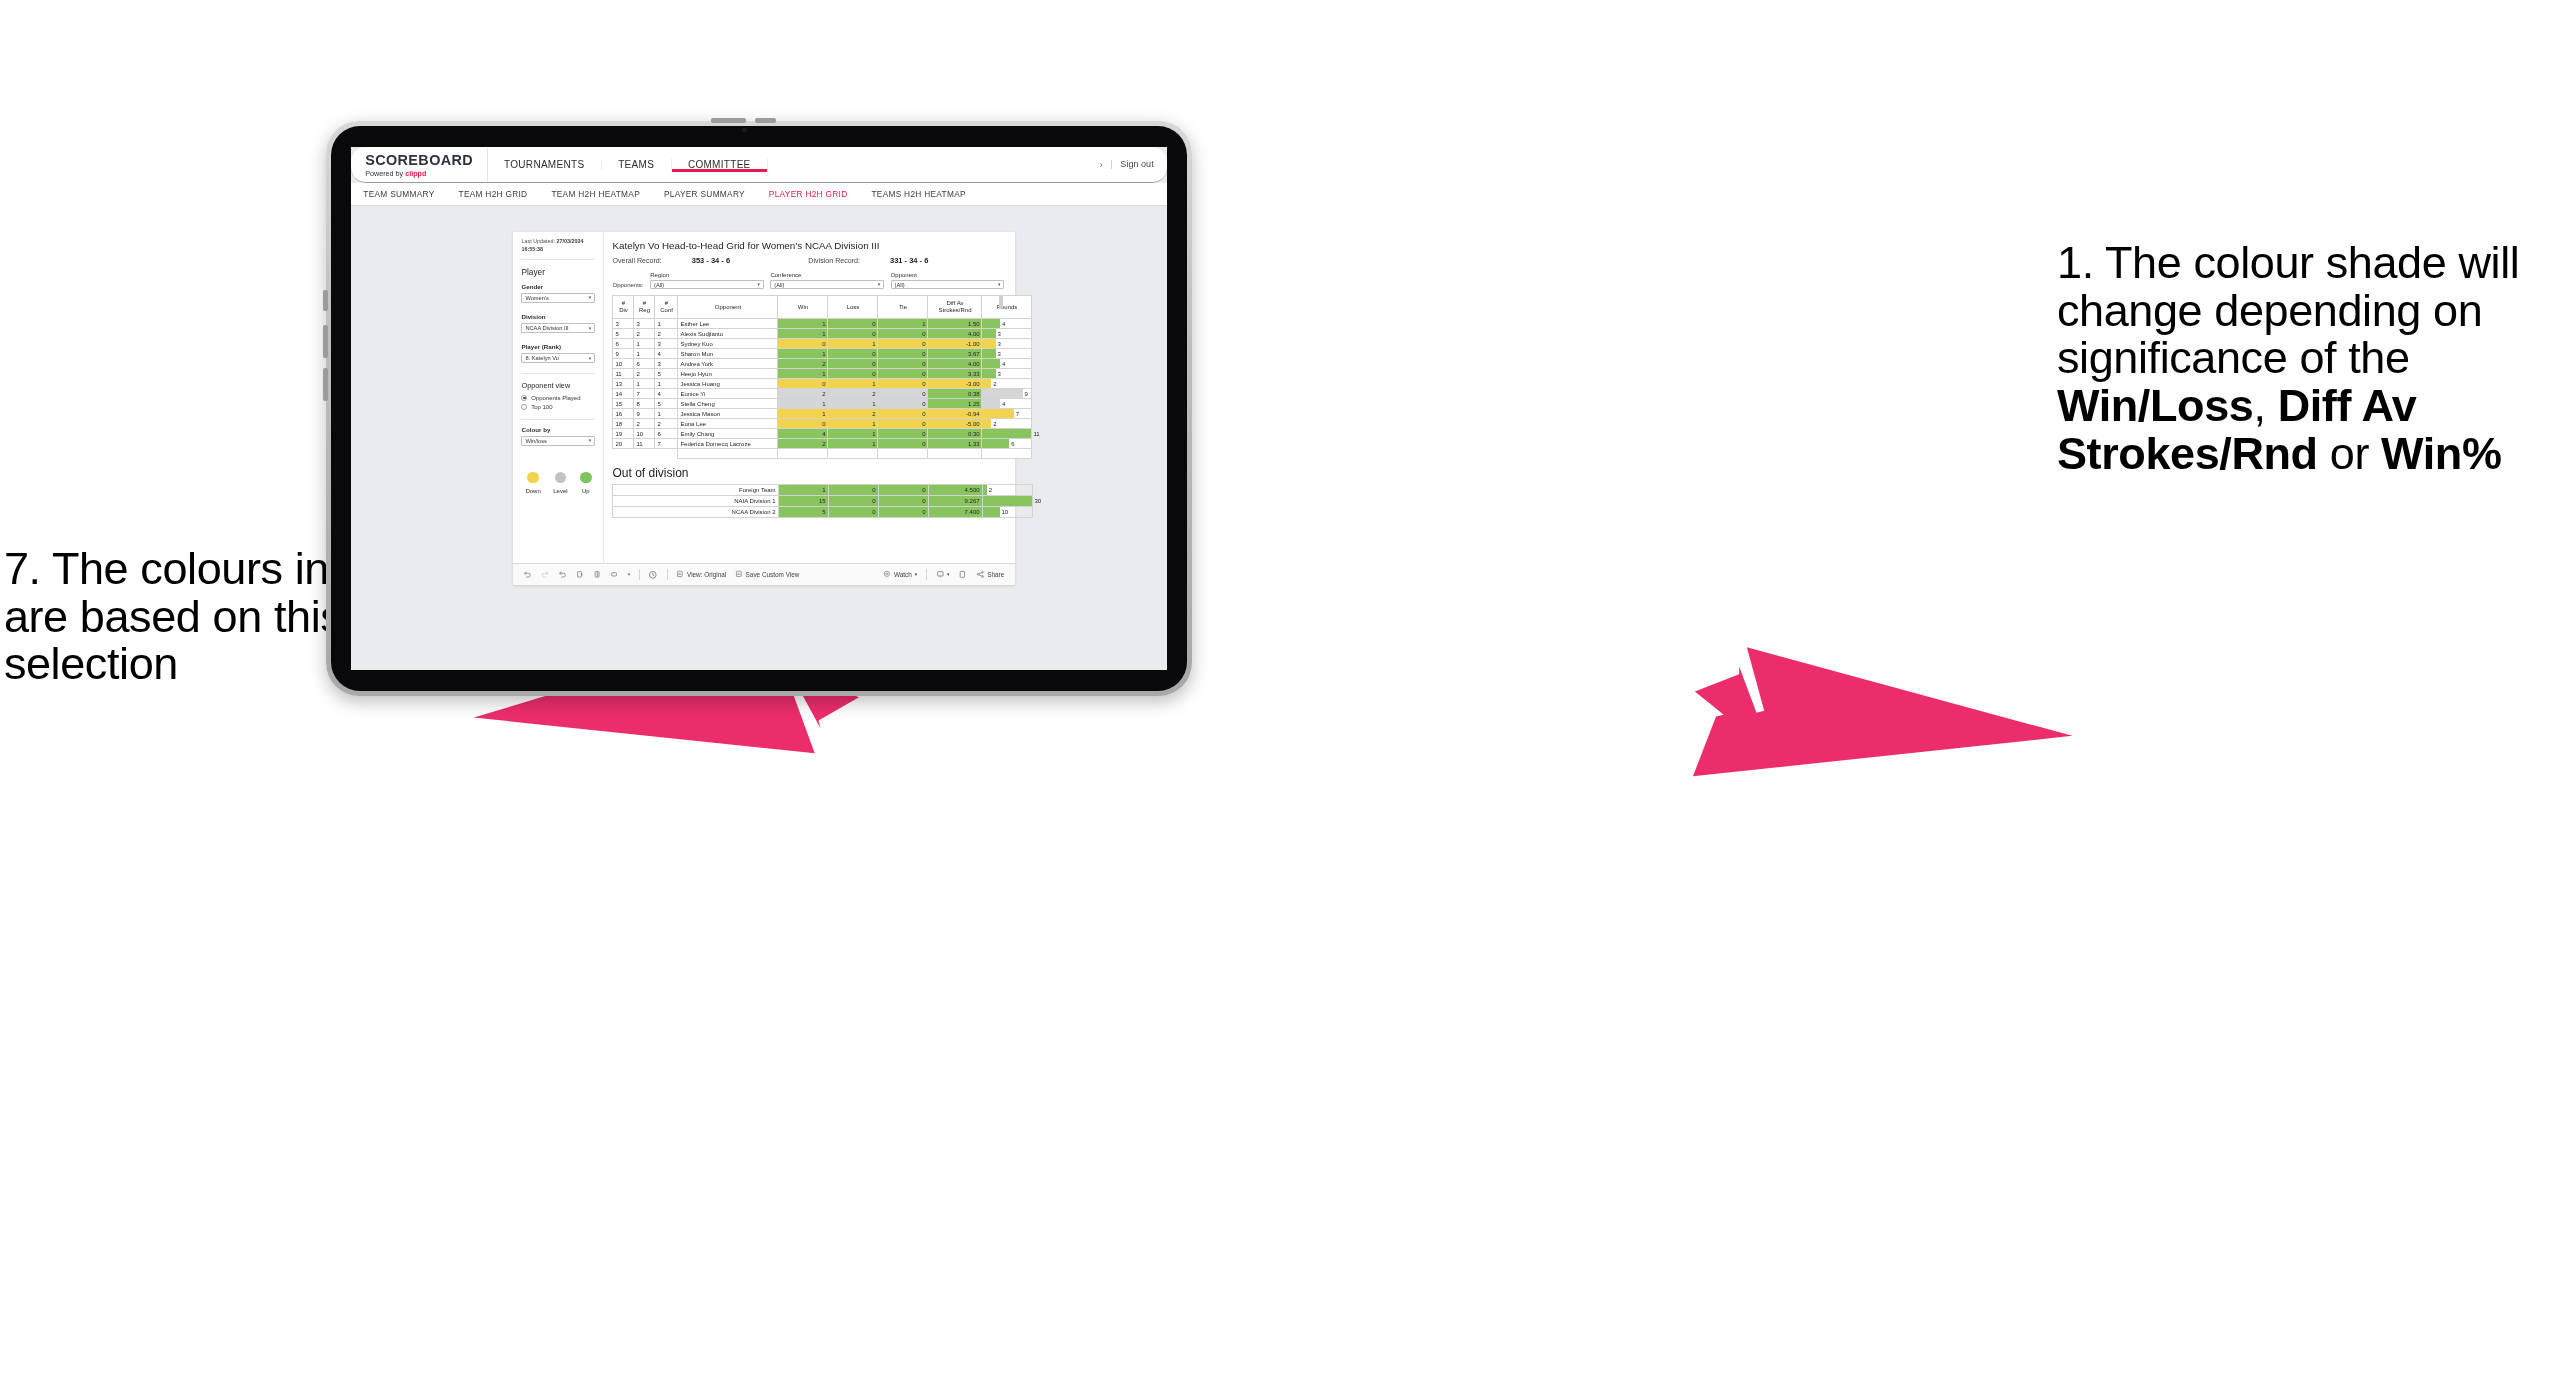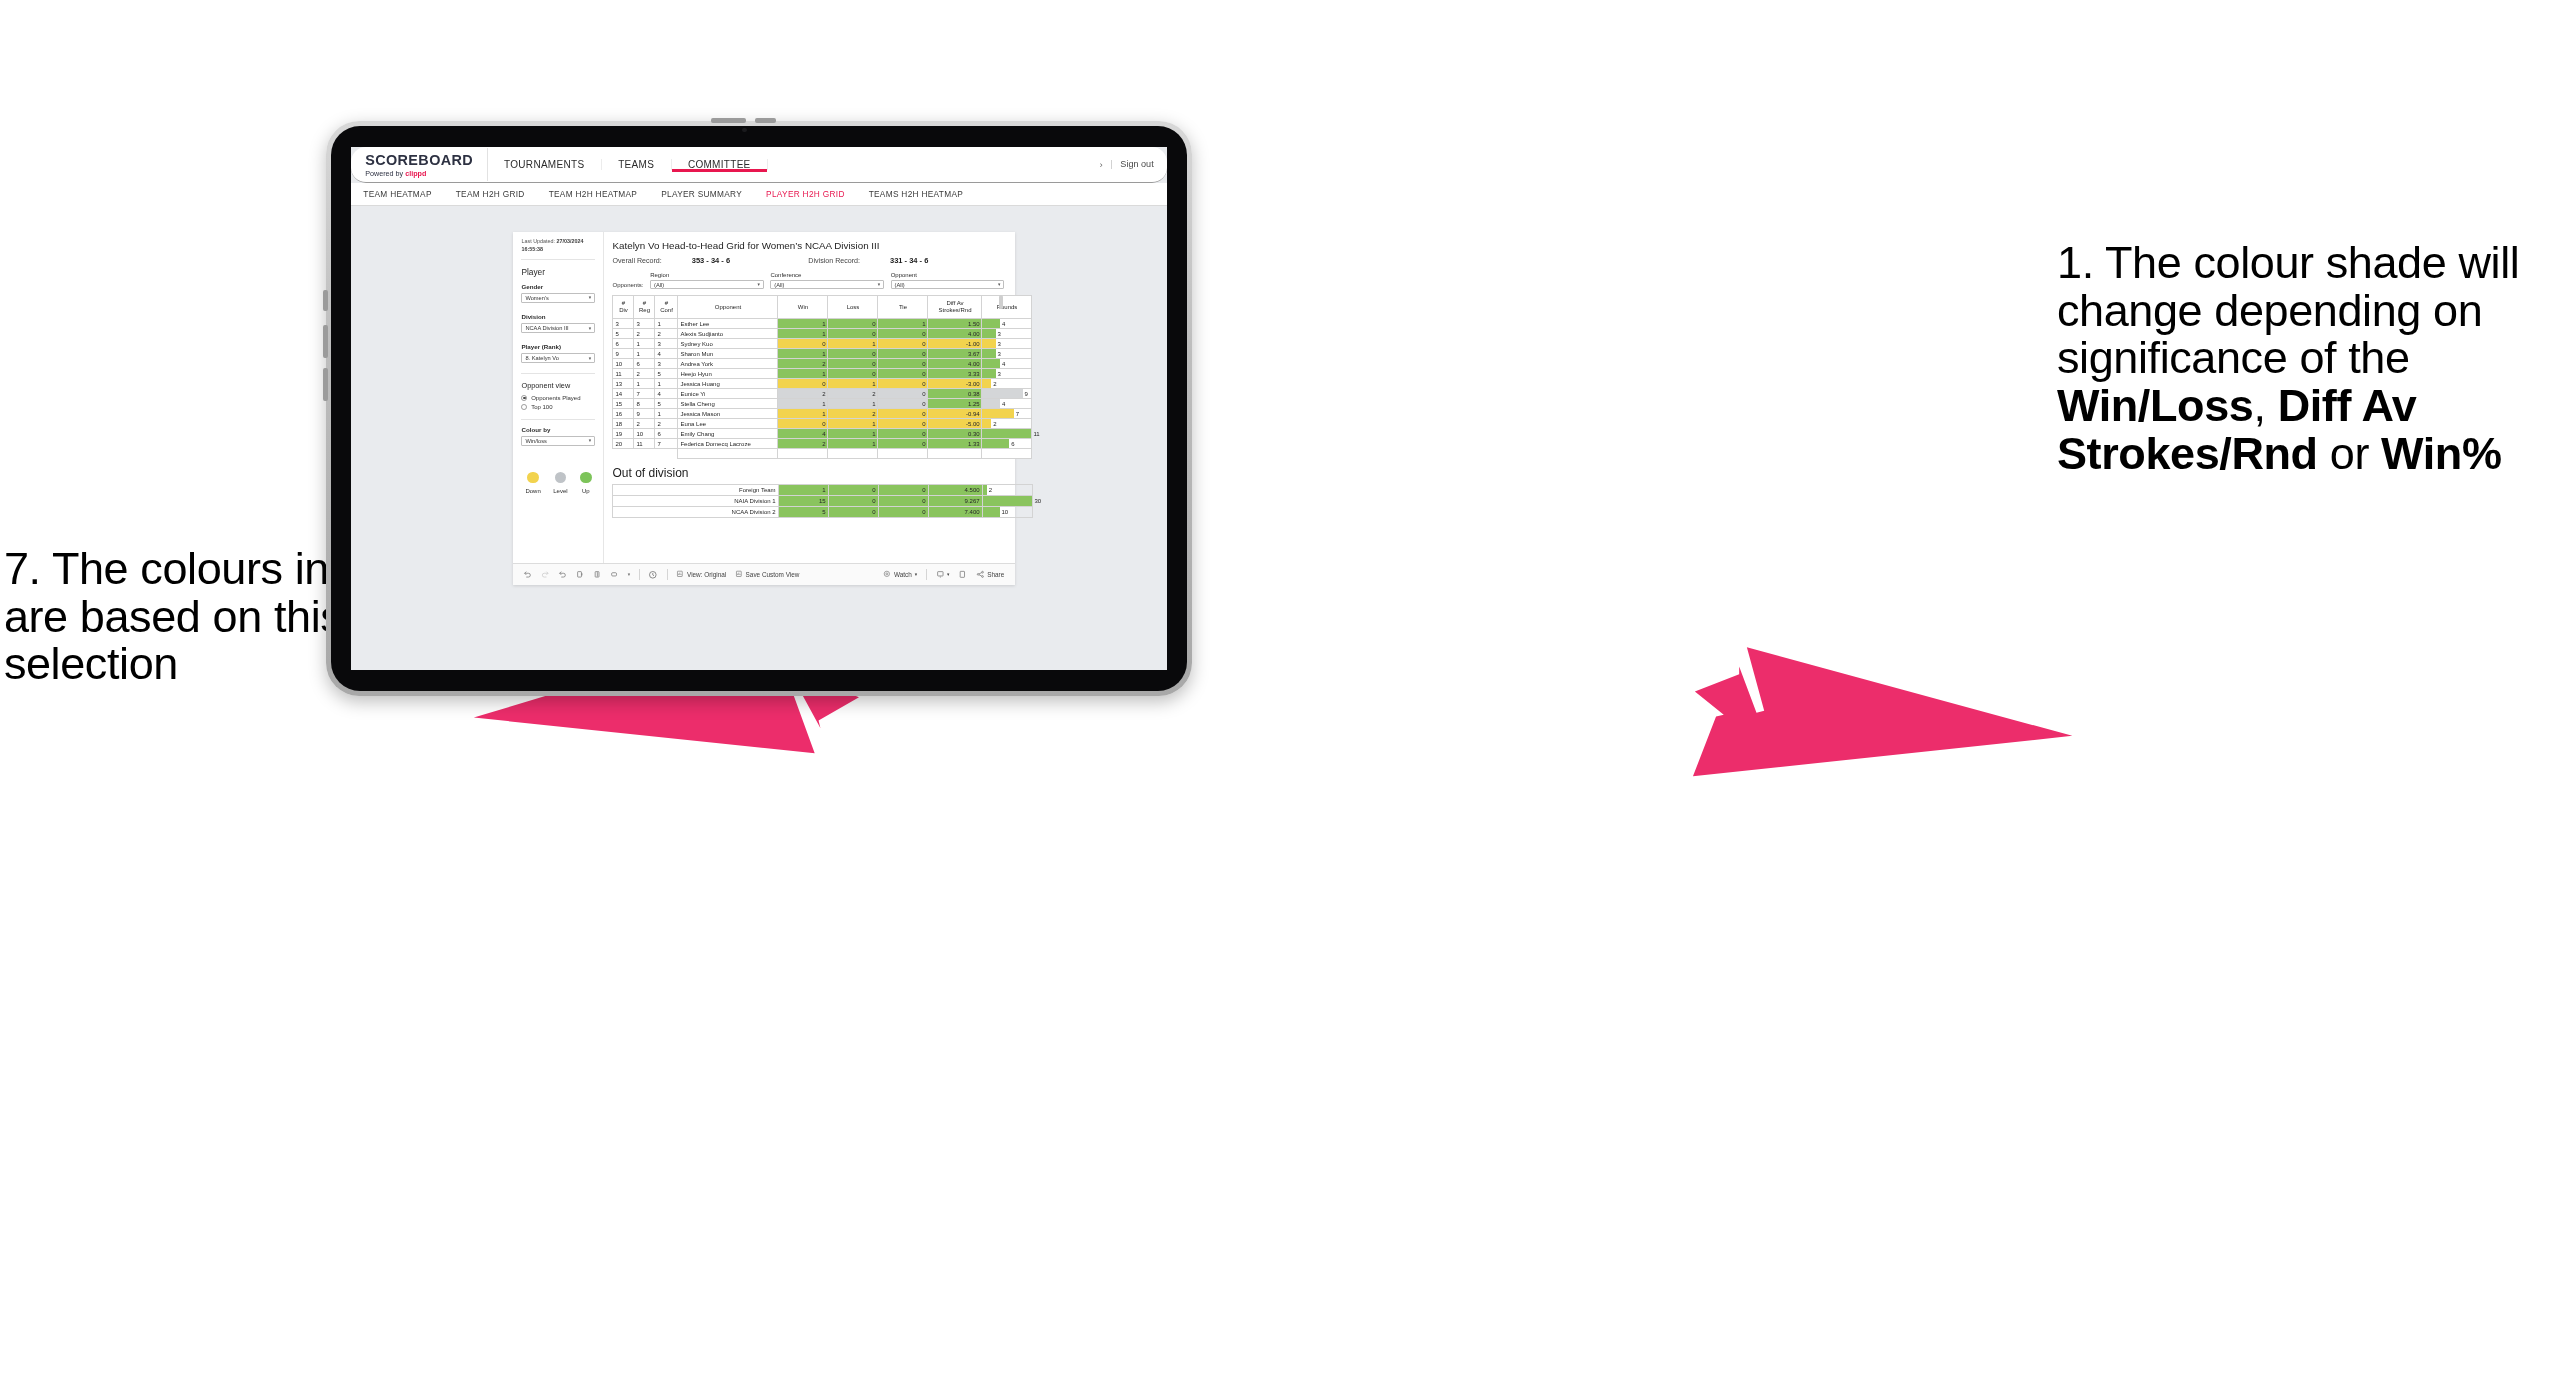--- a/index.html
+++ b/index.html
@@ -204,21 +204,21 @@
             <div class="topnav-item active">COMMITTEE</div>
           </div>
           <div class="topbar-right">
             <span class="chev">›</span>
             <span class="sep">|</span>
             <span>Sign out</span>
           </div>
         </div>
 
         <div class="subnav">
-          <div class="subnav-item">TEAM HEATMAP</div>
+          <div class="subnav-item">TEAM SUMMARY</div>
           <div class="subnav-item">TEAM H2H GRID</div>
           <div class="subnav-item">TEAM H2H HEATMAP</div>
           <div class="subnav-item">PLAYER SUMMARY</div>
           <div class="subnav-item active">PLAYER H2H GRID</div>
           <div class="subnav-item">TEAMS H2H HEATMAP</div>
         </div>
 
         <div class="workspace">
           <div class="viz">
             <div class="viz-body">

